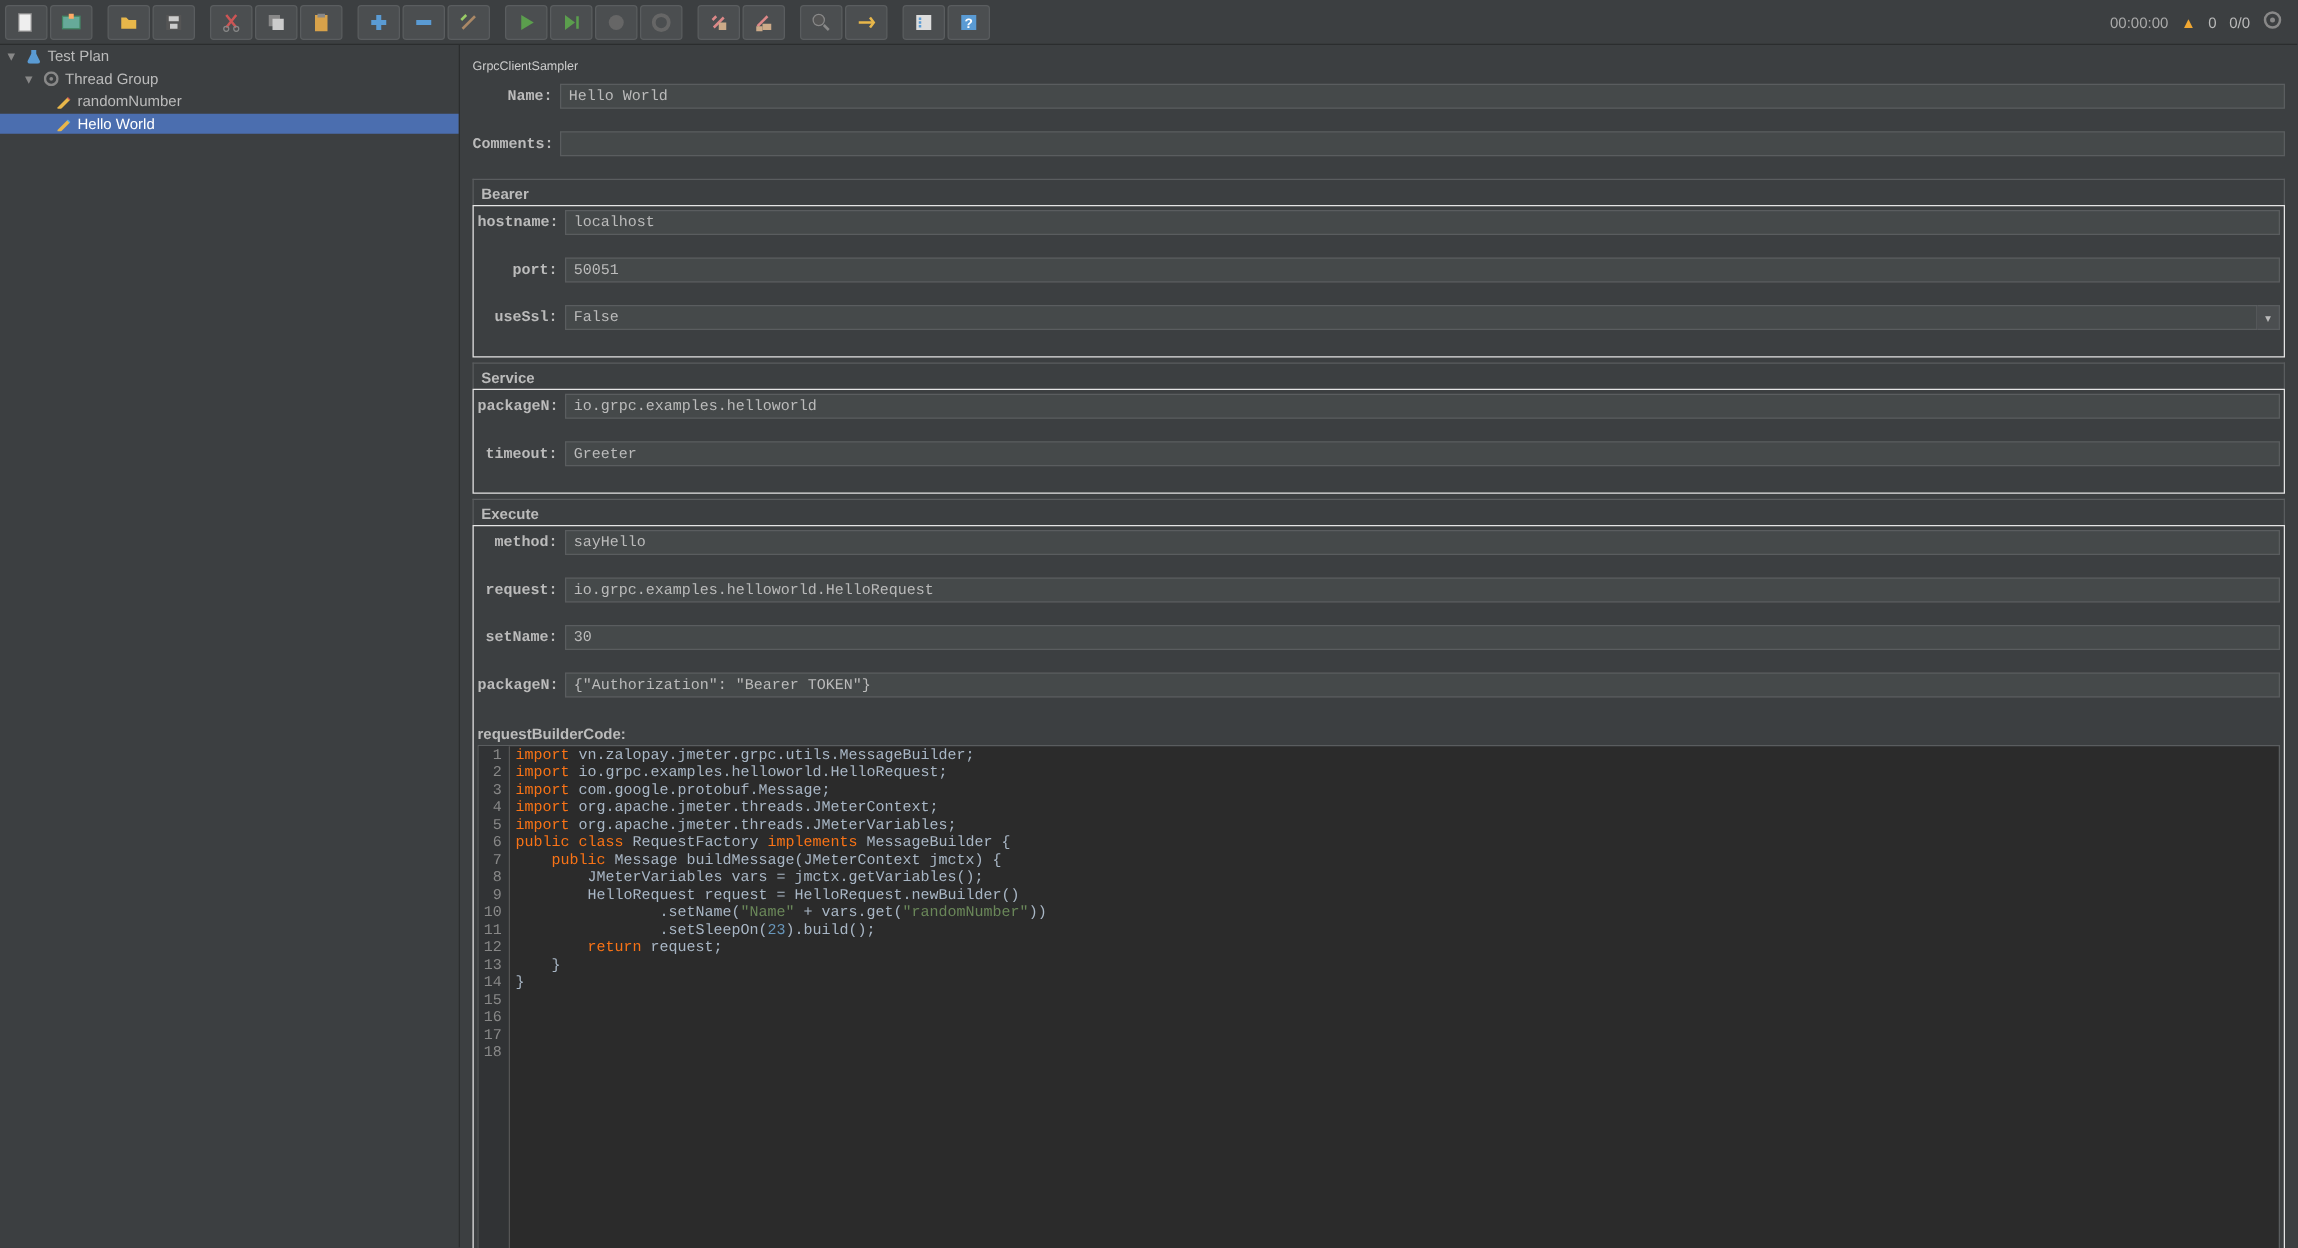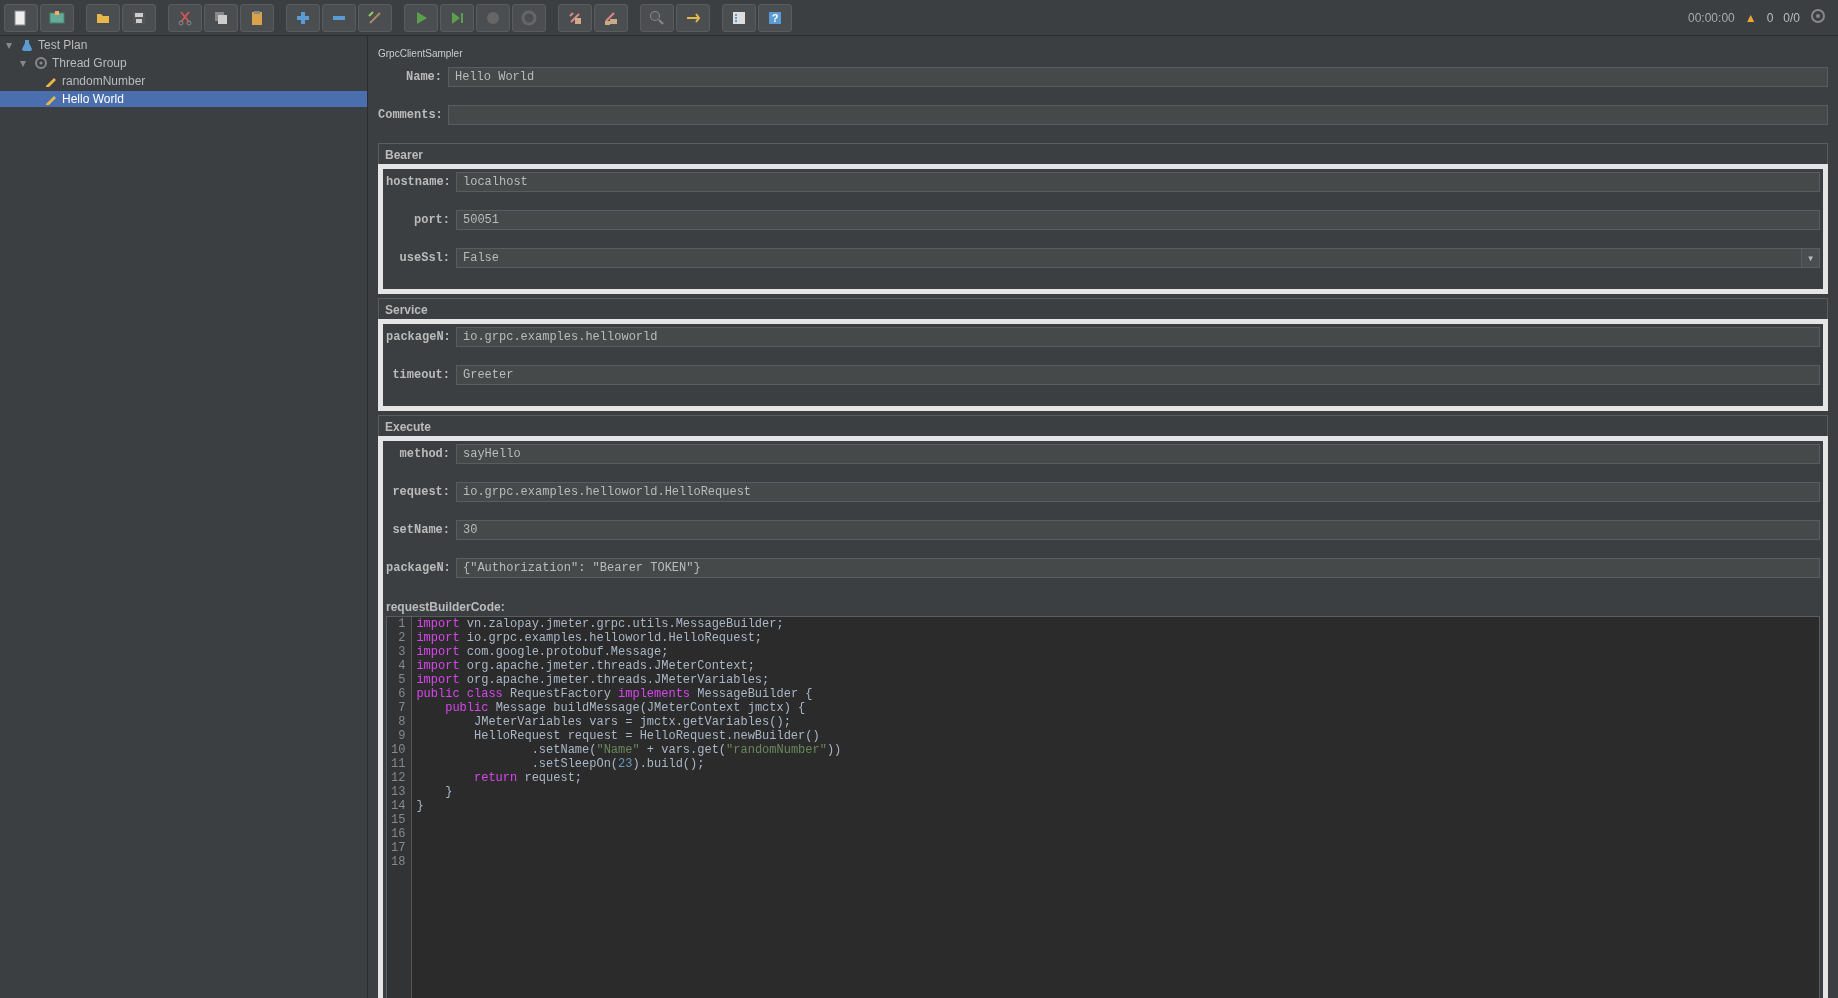--- a/index.html
+++ b/index.html
@@ -102,21 +102,21 @@
 .section-header {
   font-weight: bold;
   color: #bbbbbb;
   padding: 4px 6px 2px 6px;
   border: 1px solid #5a5d5f;
   border-bottom: none;
   background: #3c3f41;
   margin-top: 4px;
 }
 .section-body {
-  border: 5px solid #e5e5e5;
+  border: 1px solid #e5e5e5;
   padding: 3px;
 }
 .select-wrapper {
   display: flex;
   flex: 1;
 }
 .select-wrapper .form-input { flex: 1; }
 .select-arrow {
   width: 18px;
   background: #4b4e50;
@@ -151,21 +151,21 @@
   line-height: 14px;
 }
 .code-body {
   flex: 1;
   padding: 0 4px;
   white-space: pre;
   color: #a9b7c6;
   line-height: 14px;
   overflow: auto;
 }
-.kw { color: #d946ef; }
+.kw { color: #f97316; }
 .str { color: #6a8759; }
 .num { color: #6897bb; }
 .warn-icon { color: #f0a732; }
 .status-num { color: #bbbbbb; }
 </style>
 </head>
 <body>
 
 <div class="toolbar">
   <div class="tb-btn">

